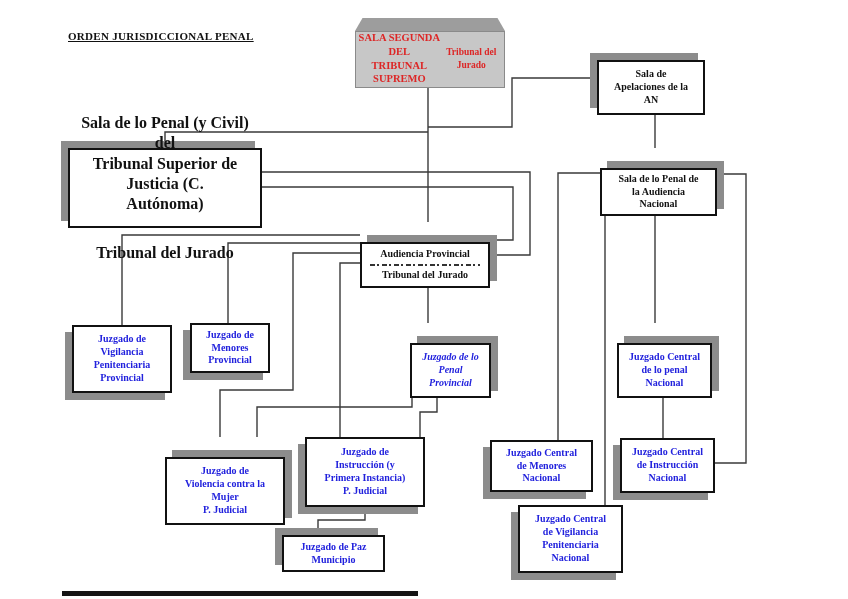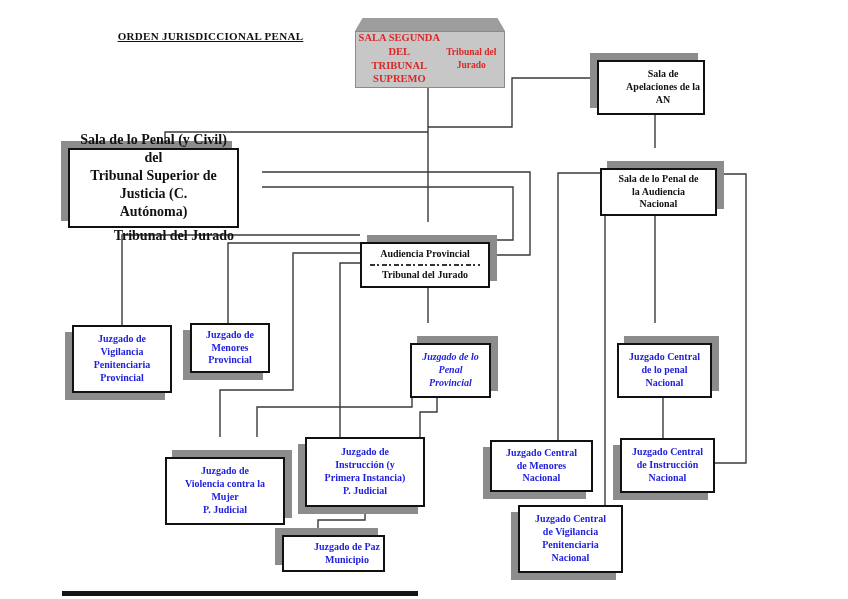--- a/index.html
+++ b/index.html
@@ -6,39 +6,39 @@
   #stage{position:relative;width:848px;height:599px;background:#ffffff;overflow:hidden;
          font-family:"Liberation Serif", serif;}
   #wires{position:absolute;left:0;top:0;width:848px;height:599px;}
 
   .node{position:absolute;background:#ffffff;border:2px solid #111;box-sizing:border-box;
         display:flex;flex-direction:column;justify-content:center;align-items:center;
         text-align:center;font-weight:bold;font-size:10px;line-height:1.28;
         white-space:pre-line;padding:2px 3px;}
   .blue{color:#2222dd;}
   .black{color:#111;}
-  .sh-ul{box-shadow:-7px -7px 0 0 #8c8c8c;align-items:flex-end;}
+  .sh-ul{box-shadow:-7px -7px 0 0 #8c8c8c;}
   .sh-ur{box-shadow:7px -7px 0 0 #8c8c8c;margin-top:20px;}
   .sh-dl{box-shadow:-7px 7px 0 0 #8c8c8c;}
 
   .divider{width:92%;height:2px;margin:3px auto;
      background:repeating-linear-gradient(90deg,#333 0 5px,transparent 5px 7px,#333 7px 9px,transparent 9px 12px);}
 
   
   #supremo{position:absolute;left:355px;top:18px;width:150px;height:70px;}
   #supremo .topface{width:100%;height:13px;background:#9d9d9d;
      clip-path:polygon(5% 0,95% 0,100% 100%,0 100%);}
   #supremo .front{width:100%;height:57px;background:#c7c7c7;border:1px solid #8a8a8a;
      box-sizing:border-box;display:flex;flex-direction:row;justify-content:space-between;
      align-items:center;text-align:center;font-weight:bold;color:#dd2626;
      font-size:10.5px;line-height:1.3;white-space:pre-line;padding:4px 2px 6px;}
   #supremo .front .sub{font-size:9.5px;}
 
   
-  #note{position:absolute;left:68px;top:30px;width:285px;color:#111;text-align:center;}
+  #note{position:absolute;left:68px;top:30px;width:285px;color:#111;}
   #note .ntitle{font-weight:bold;font-size:11px;text-decoration:underline;letter-spacing:.3px;}
   #note .nbody{font-weight:bold;font-size:10px;line-height:1.3;margin-top:9px;white-space:pre-line;}
 
   #bottombar{position:absolute;left:62px;top:591px;width:356px;height:5px;background:#151515;}
 </style>
 </head>
 <body>
 
 <div id="stage">
 
@@ -76,21 +76,21 @@
       <span class="sub">Tribunal del Jurado</span>
     </div>
   </div>
 
   <div class="node black sh-ul" style="left:597px;top:60px;width:108px;height:55px;">
     <span>Sala de
 Apelaciones de la
 AN</span>
   </div>
 
-  <div class="node black sh-ul" style="left:68px;top:148px;width:171px;height:80px;font-size:14px;">
+  <div class="node black sh-ul" style="left:68px;top:148px;width:194px;height:80px;font-size:16px;gap:11px;">
     <span>Sala de lo Penal (y Civil) del
 Tribunal Superior de Justicia (C.
 Autónoma)</span>
     <span class="divider"></span>
     <span>Tribunal del Jurado</span>
   </div>
 
   <div class="node black sh-ur" style="left:600px;top:148px;width:117px;height:48px;">
     <span>Sala de lo Penal  de
 la Audiencia

